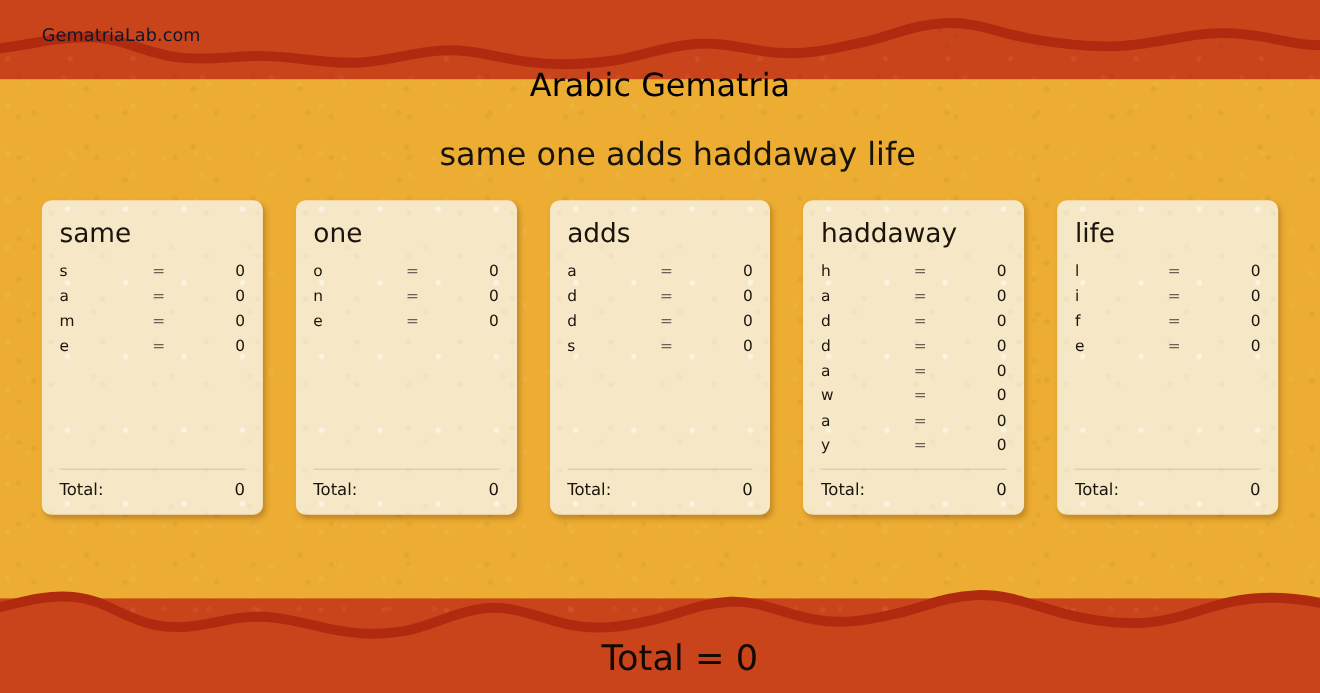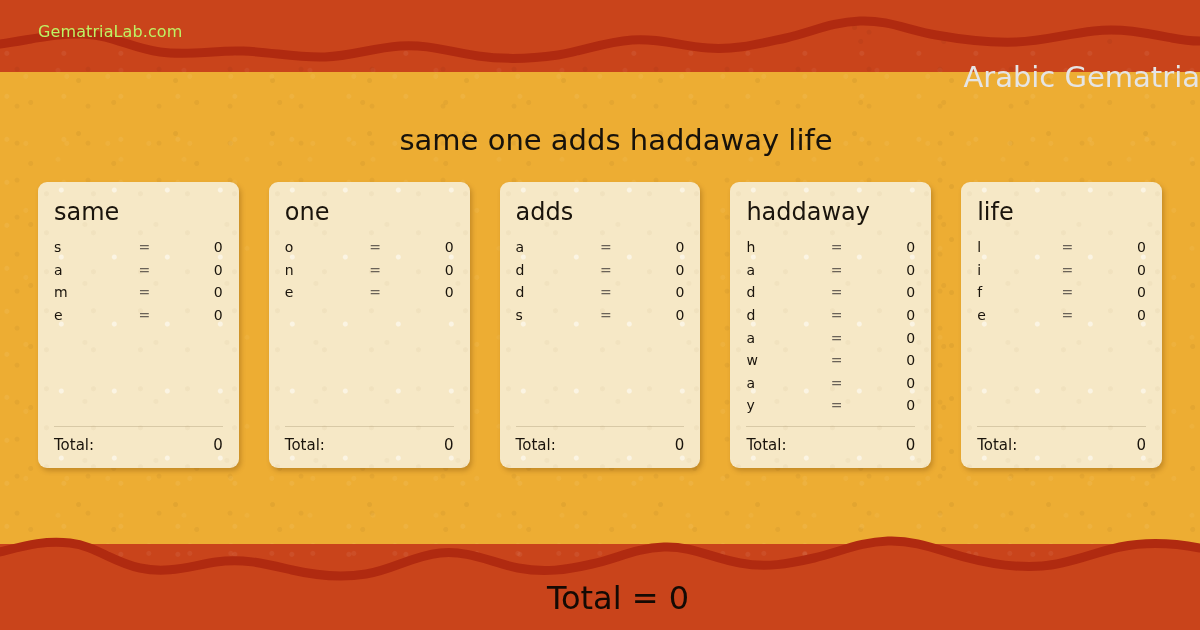--- a/index.html
+++ b/index.html
@@ -40,28 +40,28 @@
     position:absolute; left:0; top:0; width:1200px; height:630px;
     background:#EDAD33;
     overflow:hidden;
   }
 
   .wave-svg{ position:absolute; left:0; width:1200px; display:block; }
 
   
   #logo{
     position:absolute; left:38px; top:22px;
-    font-size:16px; color:#bef264; letter-spacing:.1px;
+    font-size:16px; color:#0f172a; letter-spacing:.1px;
     z-index:40;
   }
 
   
   #title{
     position:absolute; top:60px; left:0; width:1200px;
-    text-align:right; font-size:29px; color:#e5e5e5; font-weight:400;
+    text-align:center; font-size:29px; color:#000000; font-weight:400;
     z-index:30;
   }
   #subtitle{
     position:absolute; top:123px; left:0; width:1200px;
     text-align:center; font-size:29px; color:#17120B; font-weight:400;
     z-index:30;
     margin-left:16px;
   }
 
   

